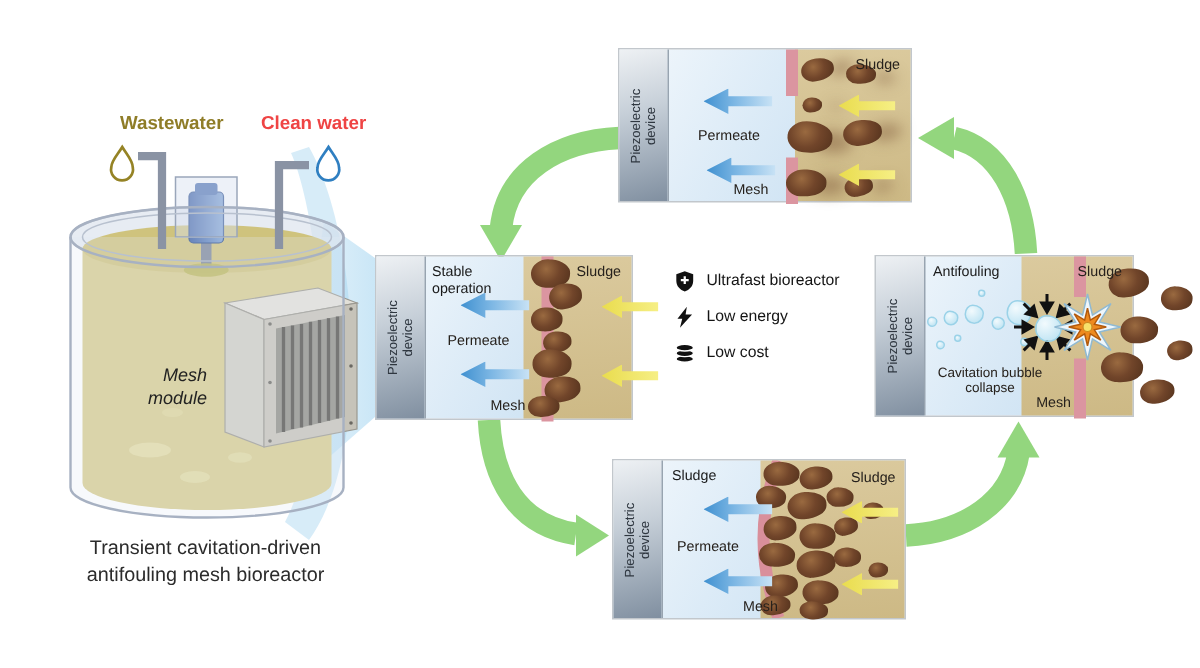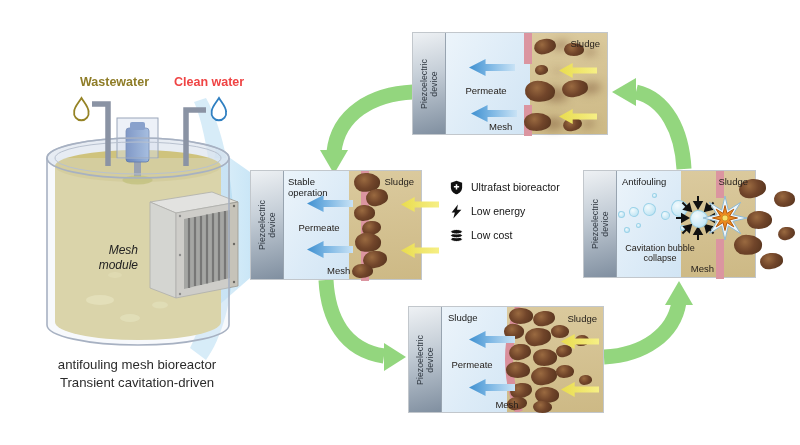--- a/index.html
+++ b/index.html
@@ -134,22 +134,22 @@
       <polygon points="665,305 693,305 679,281"></polygon>
       <path d="M684 169 C682 131 666 99 636 92" stroke="#93d67e" stroke-width="15" fill="none"></path>
       <polygon points="636,78 636,106 612,92"></polygon>
     </g>
   </svg>
 
   <div class="ww-label">Wastewater</div>
   <div class="cw-label">Clean water</div>
   <div class="mm-label">Mesh module</div>
   <div class="caption">
+    <div>Transient cavitation-driven</div>
     <div>antifouling mesh bioreactor</div>
-    <div>Transient cavitation-driven</div>
   </div>
 
   <div class="panel" style="left:412px;top:32px;width:196px;height:103px">
     <div class="sludge" style="width:77px"></div>
     <div class="piezo">
       <div class="piezo-lbl">Piezoelectric device</div>
     </div>
     <div class="mesh-seg" style="left:111px;top:0;height:31px"></div>
     <div class="mesh-seg" style="left:111px;top:72px;height:31px"></div>
     <div class="blob-layer" id="blobs-biocake">

